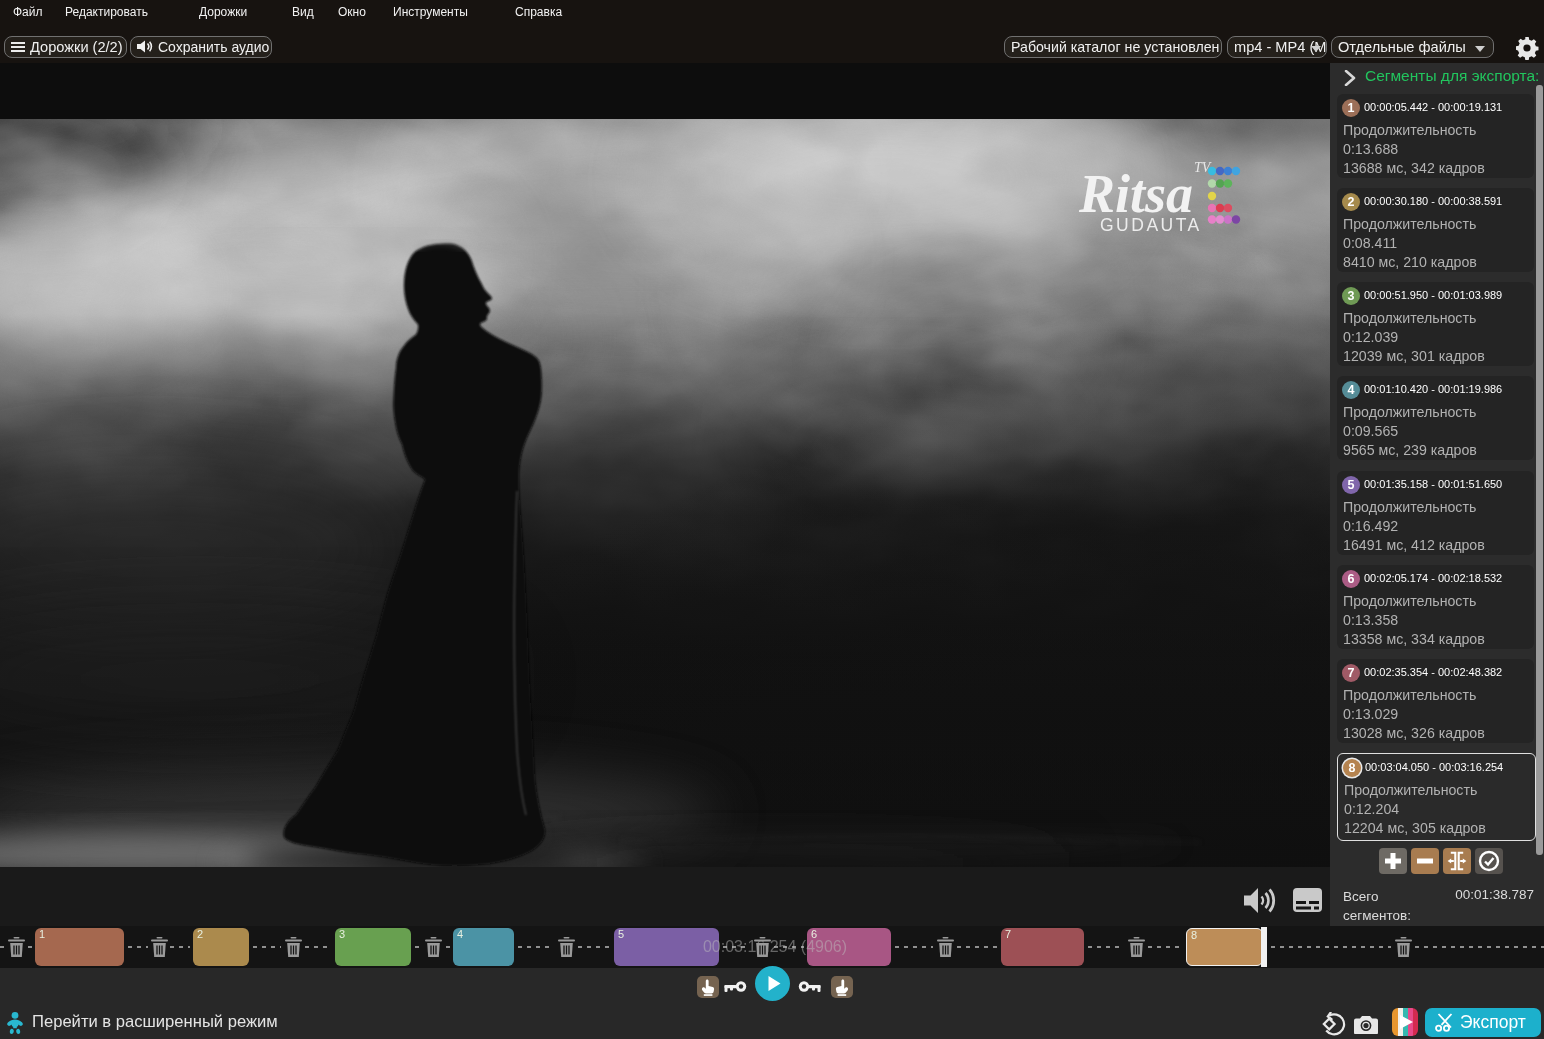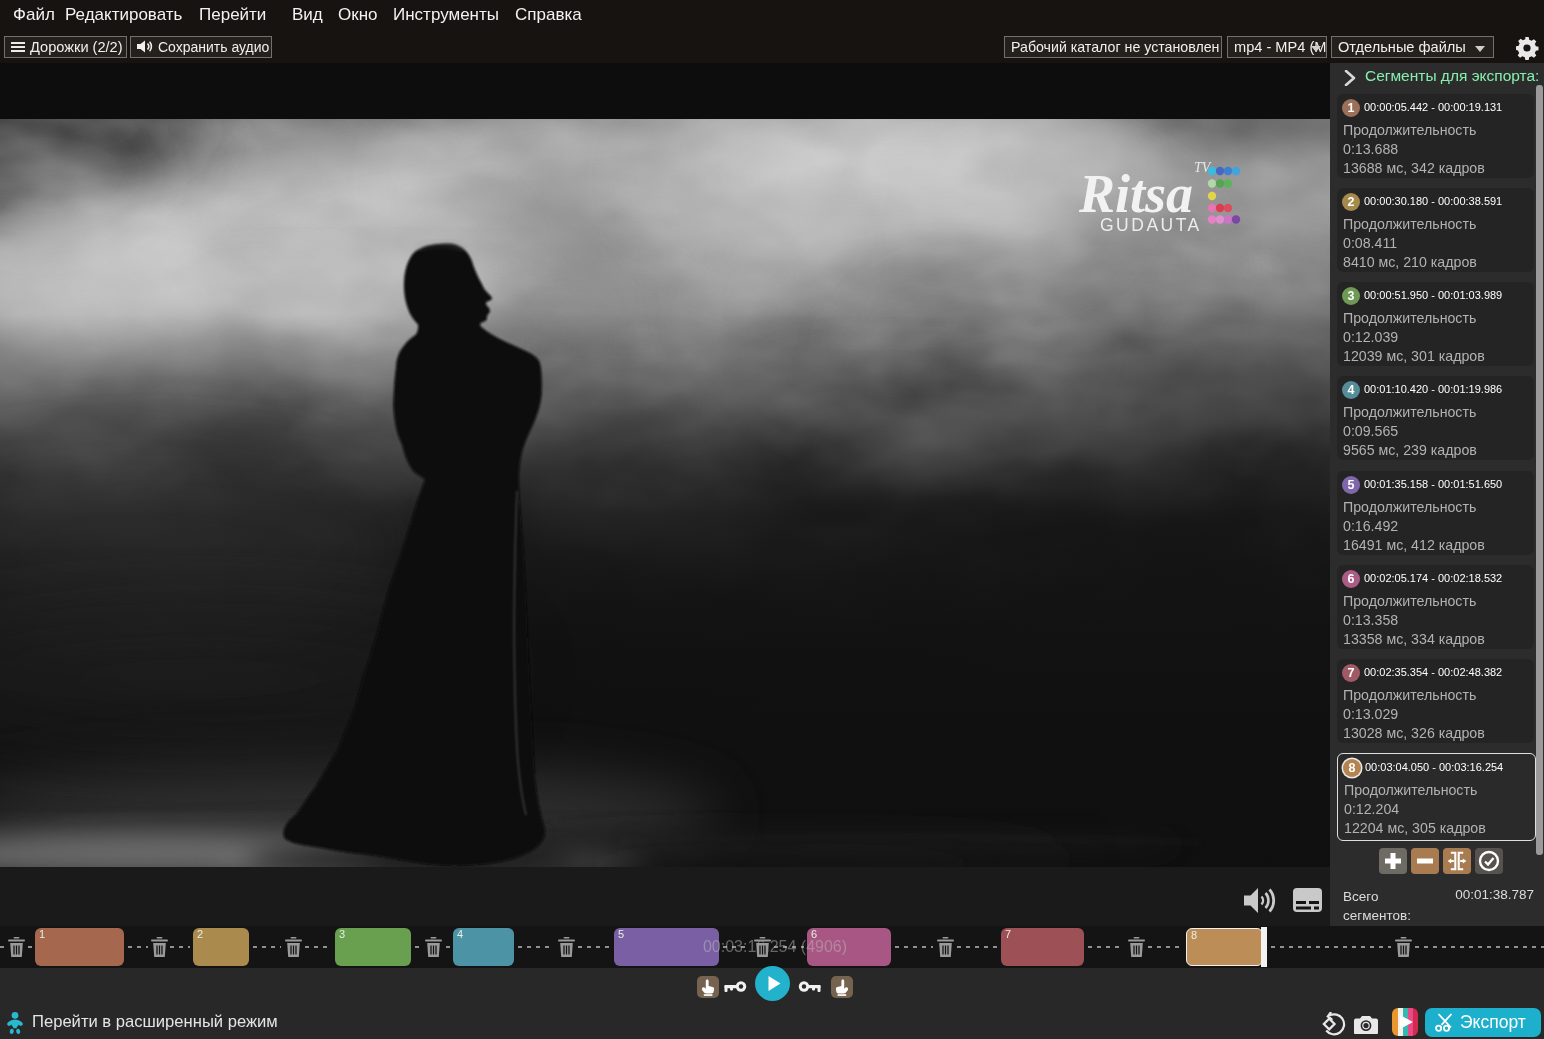--- a/index.html
+++ b/index.html
@@ -1,20 +1,20 @@
 <!DOCTYPE html>
 <html><head><meta charset="utf-8">
 <style>
   html,body{margin:0;padding:0;}
   body{width:1544px;height:1039px;background:#282828;font-family:"Liberation Sans",sans-serif;overflow:hidden;position:relative;}
   .abs{position:absolute;}
-  #menubar{left:0;top:0;width:1544px;height:31px;background:#171310;color:#f2f2f2;font-size:17px;}
+  #menubar{left:0;top:0;width:1544px;height:31px;background:#171310;color:#f2f2f2;font-size:12px;}
   #menubar span{position:absolute;top:5px;}
   #toolbar{left:0;top:31px;width:1544px;height:32px;background:#171310;}
-  .tbtn{position:absolute;top:5px;height:22px;background:#24201b;border:1px solid #707070;border-radius:0;color:#f0f0f0;font-size:14.6px;line-height:21px;padding:0 6px;box-sizing:border-box;white-space:nowrap;overflow:hidden;}
+  .tbtn{position:absolute;top:5px;height:22px;background:#24201b;border:1px solid #707070;border-radius:8px;color:#f0f0f0;font-size:14.6px;line-height:21px;padding:0 6px;box-sizing:border-box;white-space:nowrap;overflow:hidden;}
   #player{left:0;top:63px;width:1330px;height:863px;background:#0d0d0d;}
   #photo{position:absolute;left:0;top:56px;width:1330px;height:748px;}
   #ctrlstrip{position:absolute;left:0;top:804px;width:1330px;height:59px;background:#1a1a1a;}
   #sidebar{left:1330px;top:63px;width:214px;height:863px;background:#2c2c2c;}
   .card{position:absolute;left:7px;width:197px;height:84px;background:#242424;border-radius:6px;color:#fff;}
   .badge{position:absolute;left:5px;top:5px;width:18px;height:18px;border-radius:50%;color:#fff;font-size:12.5px;font-weight:bold;text-align:center;line-height:18px;}
   .trange{position:absolute;left:27px;top:7px;font-size:11px;color:#fff;white-space:nowrap;}
   .cline{position:absolute;left:6px;font-size:14.2px;color:#b2b2b2;white-space:nowrap;}
   #timeline{left:0;top:926px;width:1544px;height:42px;background:#141414;}
   .tseg{position:absolute;top:2px;height:38px;border-radius:6px;box-sizing:border-box;}
@@ -34,21 +34,21 @@
         </g>
         <g stroke="#141414" stroke-width="1.3">
           <path d="M6 8.5v9M8.5 8.5v9M11 8.5v9"></path>
         </g>
       </g>
 </defs>
   </svg>
 <div id="menubar" class="abs">
   <span style="left:13px">Файл</span>
   <span style="left:65px">Редактировать</span>
-  <span style="left:199px">Перейти</span>
+  <span style="left:199px">Дорожки</span>
   <span style="left:292px">Вид</span>
   <span style="left:338px">Окно</span>
   <span style="left:393px">Инструменты</span>
   <span style="left:515px">Справка</span>
 </div>
 <div id="toolbar" class="abs">
   <div class="tbtn" style="left:4px;width:123px"><svg width="14" height="12" viewBox="0 0 14 12" style="margin:4px 5px 0 0;float:left">
         <g stroke="#ececec" stroke-width="1.8">
           <path d="M0 2h14M0 6h14M0 10h14"></path>
         </g>
@@ -240,21 +240,21 @@
       </svg>
     <svg style="position:absolute;left:1293px;top:21px" width="29" height="24" viewBox="0 0 29 24">
         <rect x="0" y="0" width="29" height="24" rx="4" fill="#c9c9c9"></rect>
         <g stroke="#151515" stroke-width="3">
           <path d="M3 14.5h10M16 14.5h10M3 20h15M21 20h5"></path>
         </g>
       </svg>
   </div>
 </div>
 <div id="sidebar" class="abs">
-  <div style="position:absolute;left:35px;top:4px;font-size:15.5px;color:#86efac">Сегменты для экспорта:</div>
+  <div style="position:absolute;left:35px;top:4px;font-size:15.5px;color:#22c55e">Сегменты для экспорта:</div>
   <svg style="position:absolute;left:13px;top:7px" width="14" height="16" viewBox="0 0 14 16">
       <path d="M3 1 L11 8 L3 15" fill="none" stroke="#d8d8d8" stroke-width="2.6" stroke-linecap="round" stroke-linejoin="round"></path>
     </svg>
   <div class="card" style="top:31px">
       <div class="badge" style="background:#9c6f58">1</div>
       <div class="trange">00:00:05.442 - 00:00:19.131</div>
       <div class="cline" style="top:28px">Продолжительность</div>
       <div class="cline" style="top:47px">0:13.688</div>
       <div class="cline" style="top:66px">13688 мс, 342 кадров</div>
     </div>

